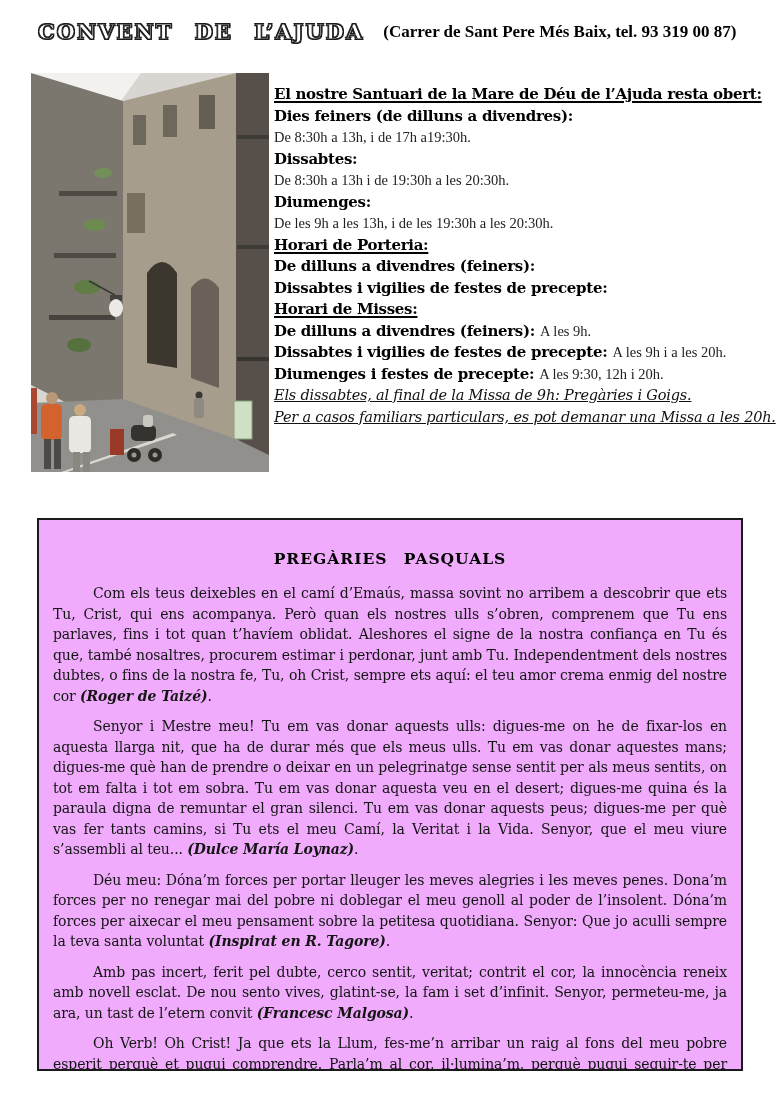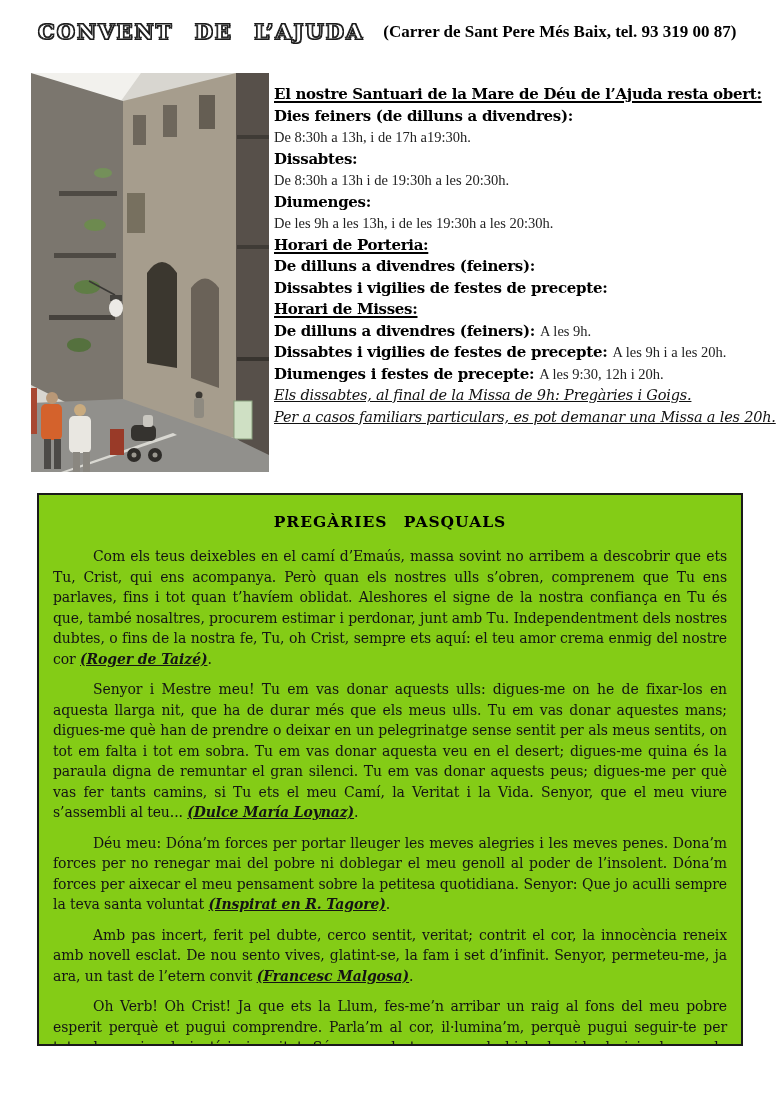--- a/index.html
+++ b/index.html
@@ -21,27 +21,27 @@
   
   .schedule{position:absolute;left:274px;top:84px;width:495px;}
   .sline{height:21.5px;line-height:21.5px;white-space:nowrap;font-size:15px;}
   .lbl{font-family:"DejaVu Serif",serif;font-weight:bold;letter-spacing:-0.3px;color:#000;}
   .lbl.u{text-decoration:underline;text-decoration-thickness:2px;text-underline-offset:2px;}
   .val{font-family:Liberation Serif, serif;font-size:14.5px;color:#222;}
   .lbl + .val{margin-left:5px;}
   .note{font-family:"DejaVu Serif",serif;font-style:italic;font-size:14.5px;color:#111;letter-spacing:-0.2px;text-decoration:underline;}
 
   
-  .box{position:absolute;left:37px;top:493px;width:706px;height:553px;border:2px solid #1a1a1a;
-       box-sizing:border-box;padding:10px 14px;overflow:hidden;background:#84cc16;}
+  .box{position:absolute;left:37px;top:518px;width:706px;height:553px;border:2px solid #1a1a1a;
+       box-sizing:border-box;padding:22px 14px;overflow:hidden;background:#f0abfc;}
   .box-heading{text-align:center;font-weight:bold;font-size:15.5px;letter-spacing:1px;
                word-spacing:10px;margin:7px 0 15px 0;color:#000;}
   .prayer{font-size:14px;line-height:20.5px;text-align:justify;text-indent:40px;
           margin:0 0 10px 0;letter-spacing:-0.1px;color:#141414;}
-  .src{font-style:italic;font-weight:bold;text-decoration:underline;}
+  .src{font-style:italic;font-weight:bold;}
 </style>
 </head>
 <body>
 
 <div class="page">
 
   <div class="header">
     <span class="title">CONVENT DE L’AJUDA</span>
     <span class="subtitle">(Carrer de Sant Pere Més Baix, tel. 93 319 00 87)</span>
   </div>

